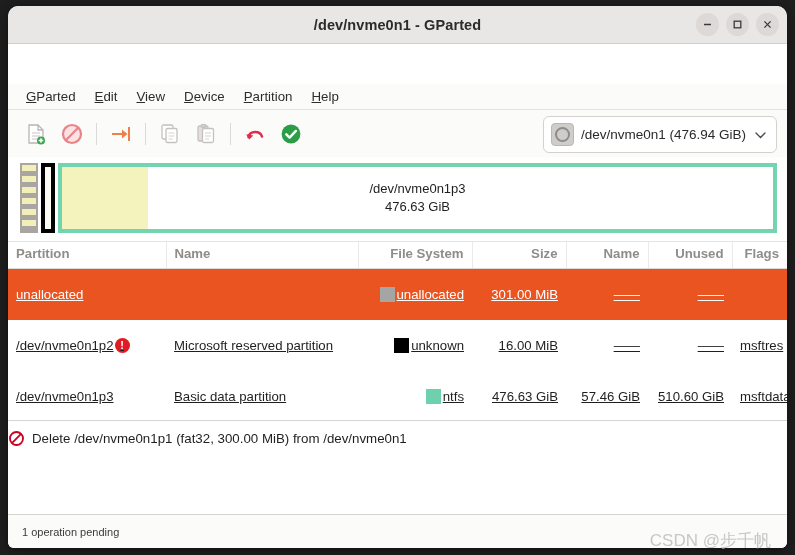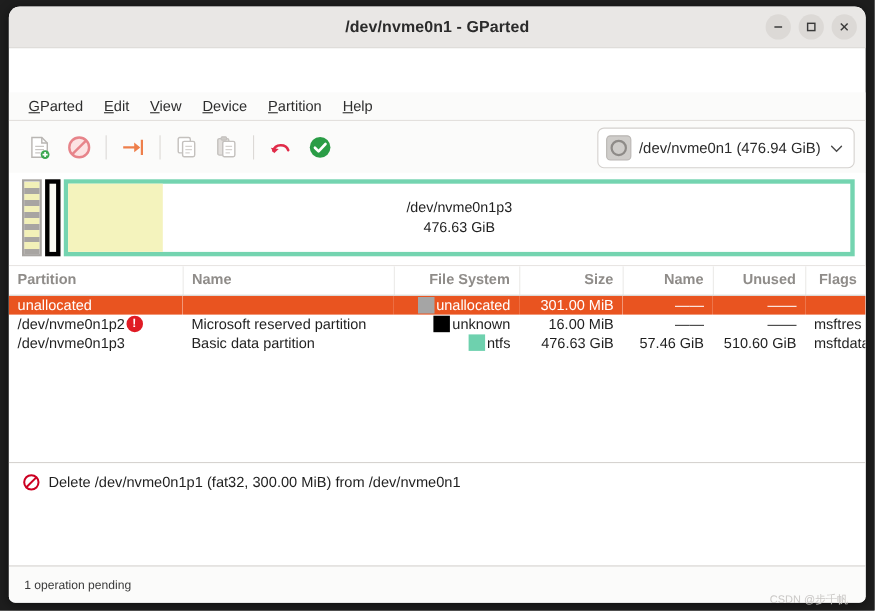--- a/index.html
+++ b/index.html
@@ -234,23 +234,24 @@
     padding: 4px 8px 7px 8px;
     border-bottom: 1px solid #ddd9d6;
     border-right: 1px solid #eceae8;
     white-space: nowrap;
   }
   .ptable th:last-child { border-right: none; }
   .ptable th.num { text-align: right; }
   .ptable td {
     font-size: 13.2px;
     color: #1f1f1f;
-    padding: 1px 8px;
+    padding: 18px 8px;
     white-space: nowrap;
     overflow: hidden;
+    text-decoration: underline;
   }
   .ptable td.num { text-align: right; }
   .ptable tr.selected td {
     background: #e95420;
     color: #ffffff;
   }
   .ptable tr.selected td.fs-cell .fs-name { color: #ffffff; }
 
   .fs-cell {
     display: flex;
@@ -278,21 +279,21 @@
     line-height: 15px;
     text-align: center;
     margin-left: 1px;
   }
 
   
   .ops-pane {
     flex: 0 0 94px;
     background: #ffffff;
     border-top: 1px solid #d6d3d0;
-    padding: 9px 12px;
+    padding: 9px 0;
     box-sizing: border-box;
   }
   .op-row {
     display: flex;
     align-items: center;
     gap: 7px;
   }
   .op-text {
     font-size: 13.3px;
     color: #1f1f1f;
@@ -310,21 +311,21 @@
   }
   .status-text {
     font-size: 11px;
     color: #3a3a3a;
   }
 
   .watermark {
     position: absolute;
     right: 24px;
     bottom: 3px;
-    font-size: 10px;
+    font-size: 17px;
     color: #c9c7c5;
     pointer-events: none;
     white-space: nowrap;
   }
 </style>
 </head>
 <body>
 
 <div class="window">
 

